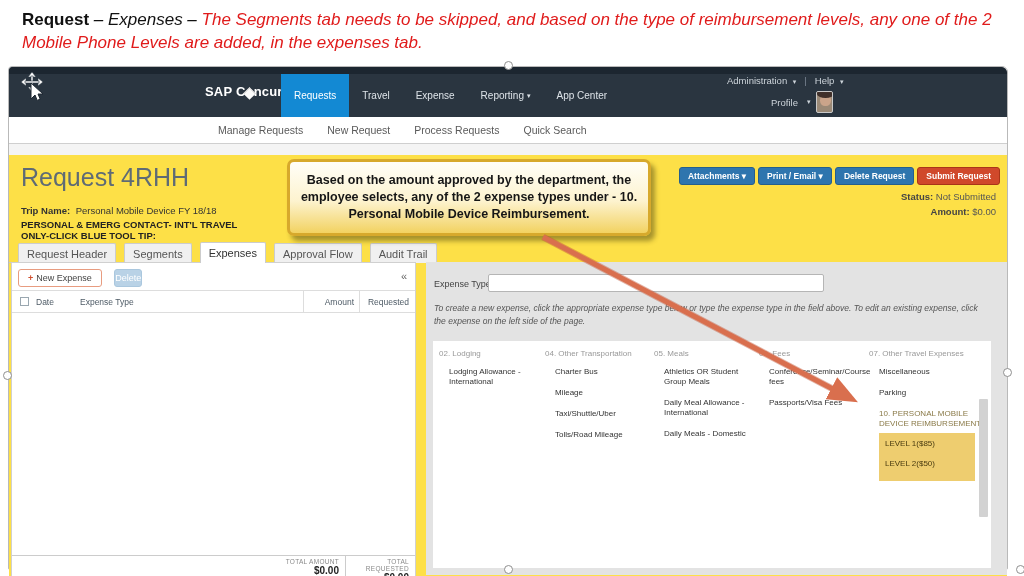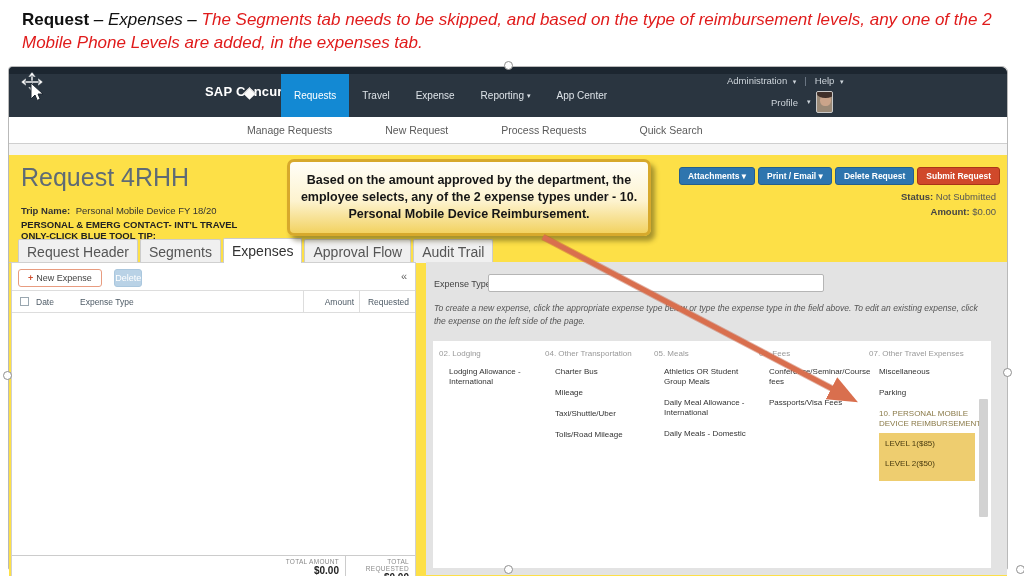--- a/index.html
+++ b/index.html
@@ -27,38 +27,38 @@
   .nav-right-top{position:absolute;left:718px;top:8px;color:#cdd4da;font-size:9.5px;display:flex;align-items:center;gap:8px;}
   .nav-right-bot{position:absolute;left:762px;top:24px;color:#cdd4da;font-size:9.5px;display:flex;align-items:center;gap:6px;}
   .nav-sep{color:#7c8793;}
   .avatar{width:17px;height:22px;border-radius:2px;overflow:hidden;background:#9a8976;position:relative;border:1px solid #c9c9c9;}
   .avatar::before{content:"";position:absolute;left:3px;top:2px;width:11px;height:12px;border-radius:50% 50% 45% 45%;background:#caa48a;}
   .avatar::after{content:"";position:absolute;left:0px;top:-2px;width:17px;height:8px;border-radius:0 0 60% 60%;background:#40302a;}
   .cursor-icon{position:absolute;left:10px;top:4px;width:30px;height:34px;z-index:40;}
 
   
   .subnav{position:absolute;left:0;top:50px;width:100%;height:27px;background:#fff;border-bottom:1px solid #cfcfcf;display:flex;align-items:center;padding-left:209px;}
-  .subnav-item{font-size:10.5px;color:#5a5a5a;margin-right:24px;cursor:default;margin-left:29px;}
+  .subnav-item{font-size:10.5px;color:#5a5a5a;margin-right:24px;cursor:default;}
   .subnav-notch{position:absolute;left:236px;top:22px;width:9px;height:9px;background:#fbfbfb;border-left:1px solid #cfcfcf;border-top:1px solid #cfcfcf;transform:rotate(45deg);}
 
   
   .content{position:absolute;left:0;top:88px;width:100%;height:426px;background:#fde047;}
   .req-title{position:absolute;left:12px;top:8px;font-size:25px;color:#5f6b75;}
   .trip-line{position:absolute;left:12px;top:50px;font-size:9.5px;color:#333;}
   .trip-line b{margin-right:3px;}
   .caps-note{position:absolute;left:12px;top:64px;font-size:9.5px;font-weight:bold;color:#222;line-height:11px;width:230px;}
   .hdr-actions{position:absolute;right:7px;top:12px;display:flex;gap:3px;}
   .btn{font-size:8.5px;font-weight:bold;color:#fff;border:1px solid #255f8d;background:#2e75ae;border-radius:3px;padding:3px 8px;line-height:10px;}
   .btn.submit{background:#d0492b;border-color:#a93518;}
   .hdr-status{position:absolute;right:11px;top:34px;font-size:9.5px;color:#555;text-align:right;line-height:15px;}
   .hdr-status b{color:#444;}
 
   
   .tabbar{position:absolute;left:9px;right:0;top:89px;height:19px;display:flex;align-items:flex-end;}
-  .tab{font-size:14px;color:#555;background:#f0f0f0;border:1px solid #ccc;border-bottom:none;padding:4px 8px 3px;margin-right:2px;border-radius:2px 2px 0 0;position:relative;}
+  .tab{font-size:11px;color:#555;background:#f0f0f0;border:1px solid #ccc;border-bottom:none;padding:4px 8px 3px;margin-right:8px;border-radius:2px 2px 0 0;position:relative;}
   .tab.active{background:#fff;color:#333;z-index:2;padding-bottom:4px;}
   .tabline{position:absolute;left:0;right:0;top:107px;border-bottom:1px solid #c8c8c8;}
 
   
   .lpanel{position:absolute;left:2px;top:107px;width:405px;bottom:0;background:#fff;border:1px solid #d0d0d0;border-bottom:none;display:flex;flex-direction:column;}
   .ltoolbar{height:27px;position:relative;padding:4px 6px;}
   .btn-newexp{font-size:9px;color:#444;background:#fff;border:1px solid #e89c80;border-radius:3px;padding:3px 9px;display:inline-block;}
   .btn-newexp .plus{color:#d0502f;font-weight:bold;margin-right:3px;}
   .btn-del{font-size:9px;color:#fff;background:#b9d2e6;border:1px solid #aac7de;border-radius:3px;padding:3px 0;display:inline-block;margin-left:8px;}
   .collapse{position:absolute;right:8px;top:7px;font-size:11px;color:#666;}
@@ -169,21 +169,21 @@
       <span class="subnav-item">Process Requests</span>
       <span class="subnav-item">Quick Search</span>
     </div>
     <div class="subnav-notch"></div>
 
     <div class="content">
       <div class="req-title">Request 4RHH</div>
 
       <div class="trip-line">
         <b>Trip Name:</b>
-        <span>Personal Mobile Device FY 18/20</span>
+        <span>Personal Mobile Device FY 18/18</span>
       </div>
       <div class="caps-note">PERSONAL &amp; EMERG CONTACT- INT'L TRAVEL ONLY-CLICK BLUE TOOL TIP:</div>
 
       <div class="hdr-actions">
         <span class="btn">Attachments ▾</span>
         <span class="btn">Print / Email ▾</span>
         <span class="btn">Delete Request</span>
         <span class="btn submit">Submit Request</span>
       </div>
       <div class="hdr-status">

